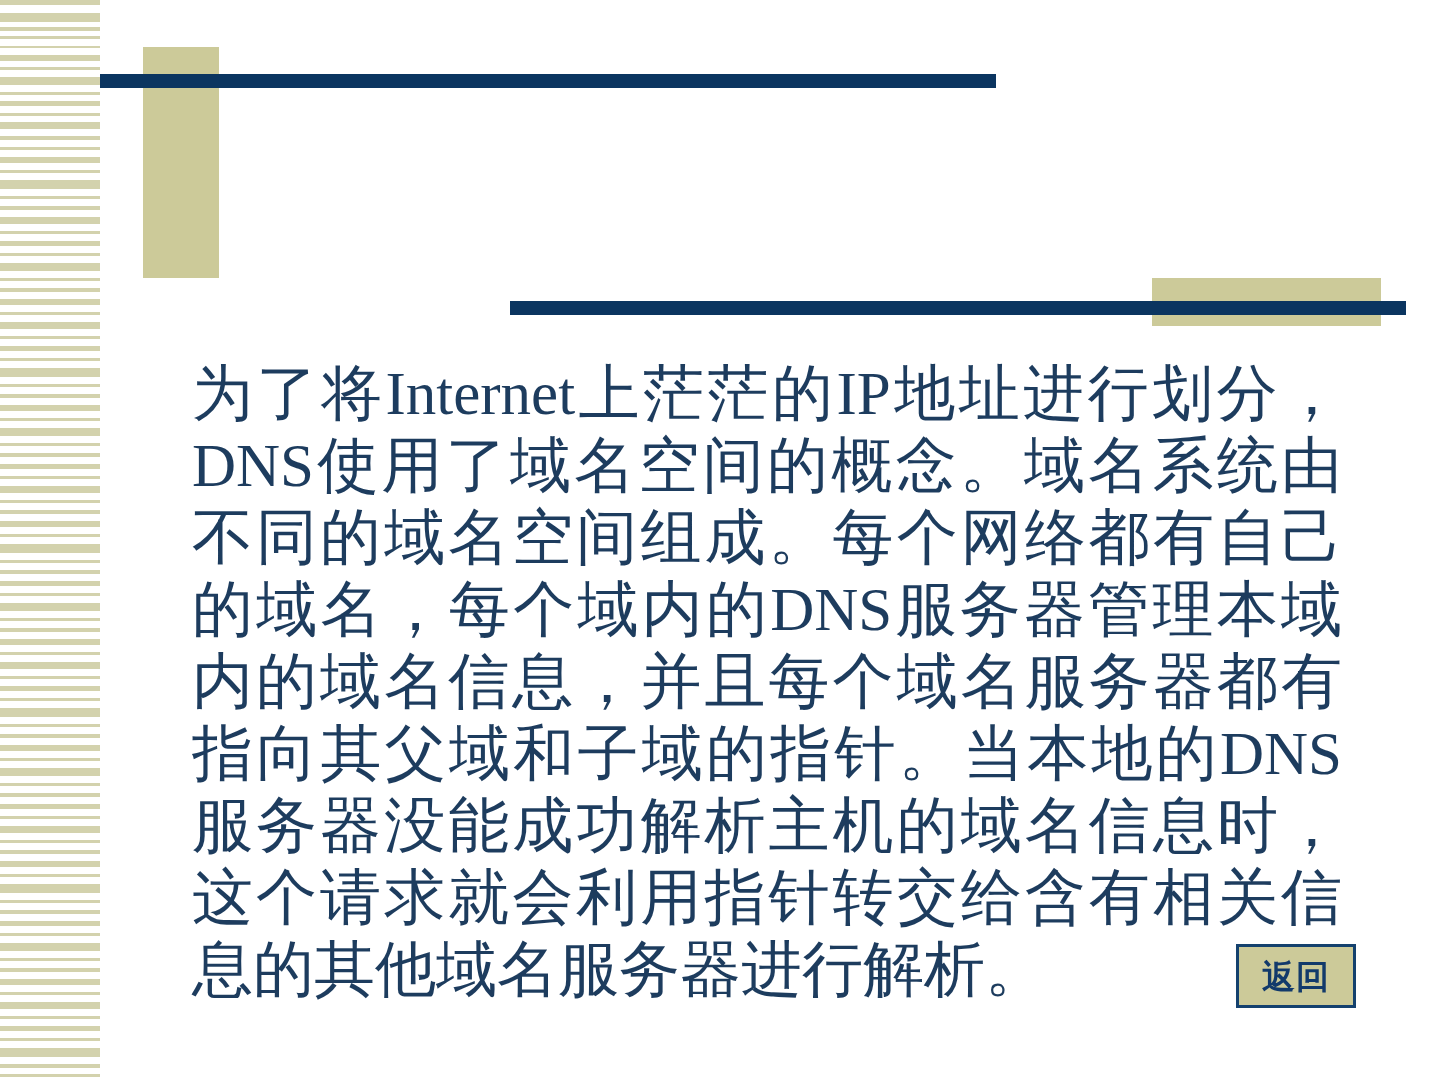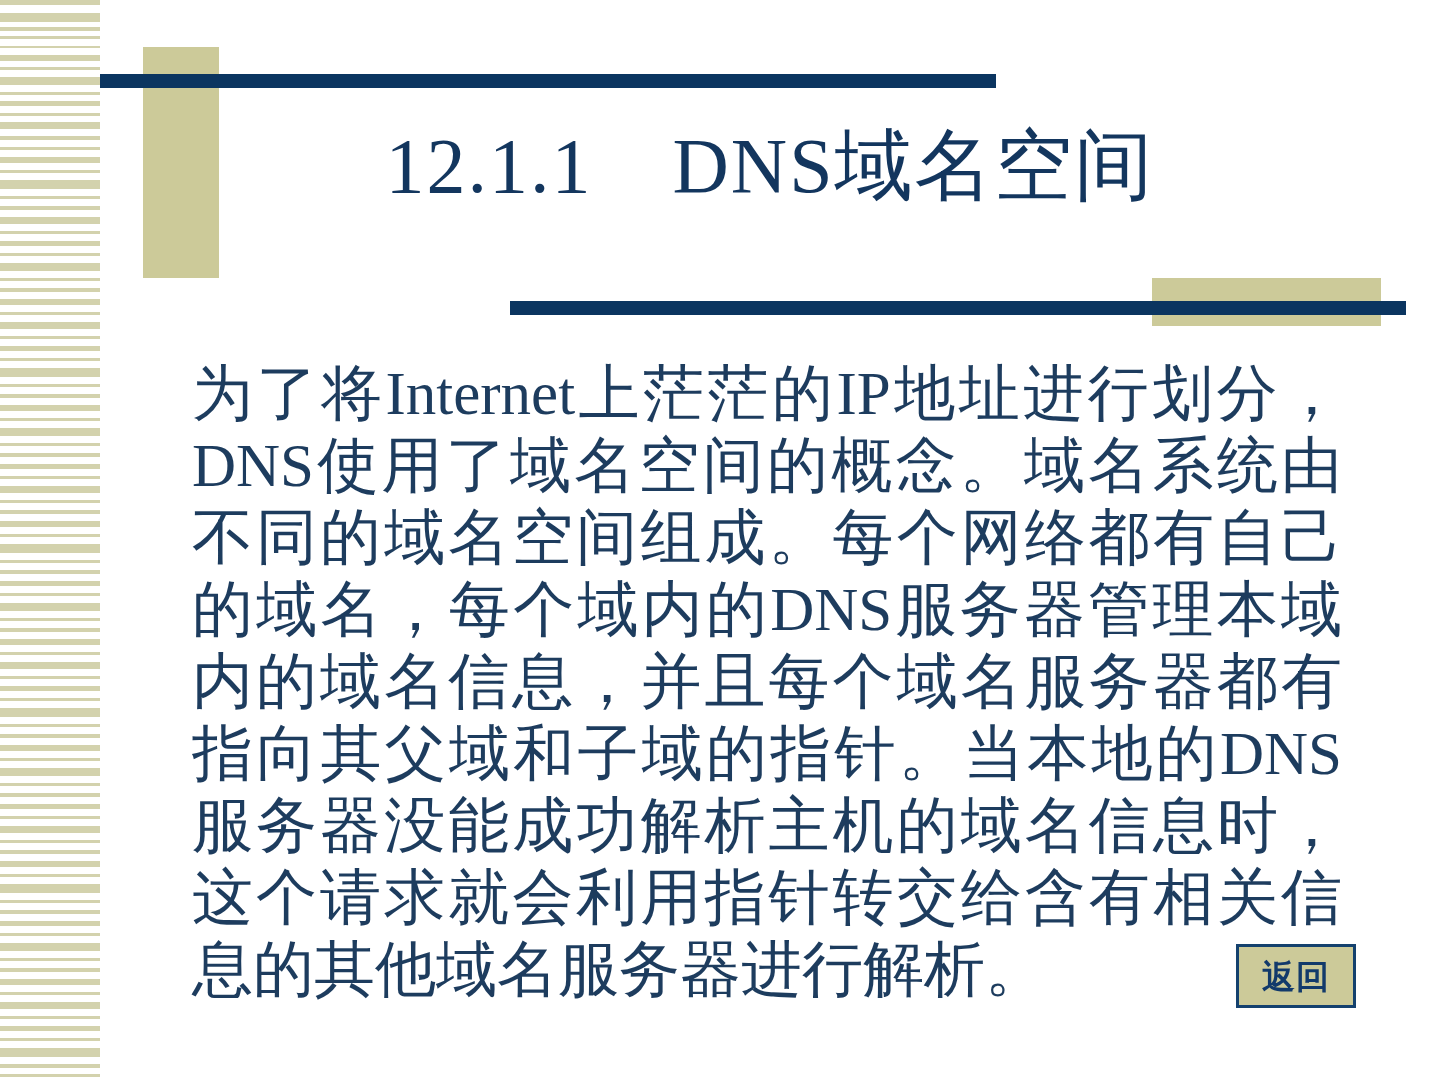--- a/index.html
+++ b/index.html
@@ -217,21 +217,20 @@
       <div class="stripe" style="top: 1048px; height: 9px; background: rgb(211, 210, 173);"></div>
       <div class="stripe" style="top: 1064px; height: 4px; background: rgb(211, 210, 173);"></div>
       <div class="stripe" style="top: 1074px; height: 3px; background: rgb(211, 210, 173);"></div>
     </div>
 
   <div id="tan-column" style="background: rgb(204, 202, 153);"></div>
   <div id="bar-top" style="background: rgb(11, 53, 96);"></div>
   <div id="tan-block" style="background: rgb(204, 202, 153);"></div>
   <div id="bar-bottom" style="background: rgb(11, 53, 96);"></div>
 
-  <div id="title" style="color: rgb(19, 54, 94);">12.1.1　DNS域名空间</div>
 
   <div id="body-text" style="color: rgb(29, 60, 94); margin-left: 7px;">为了将Internet上茫茫的IP地址进行划分，DNS使用了域名空间的概念。域名系统由不同的域名空间组成。每个网络都有自己的域名，每个域内的DNS服务器管理本域内的域名信息，并且每个域名服务器都有指向其父域和子域的指针。当本地的DNS服务器没能成功解析主机的域名信息时，这个请求就会利用指针转交给含有相关信息的其他域名服务器进行解析。</div>
 
   <div id="return-button" style="background: rgb(204, 202, 153); border-color: rgb(20, 65, 110);">
     <span class="label" style="color: rgb(18, 58, 107);">返回</span>
   </div>
 
 </div>
 
 </body></html>

